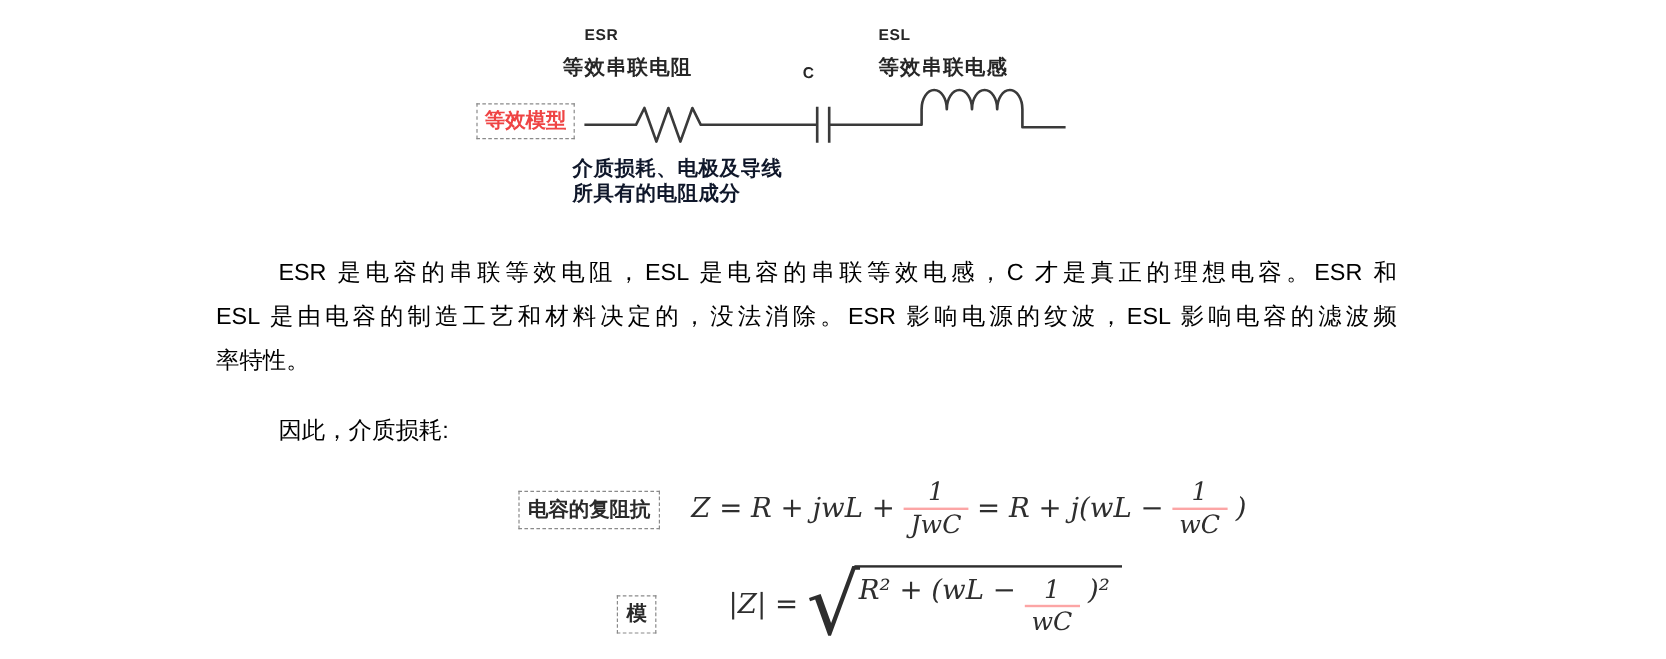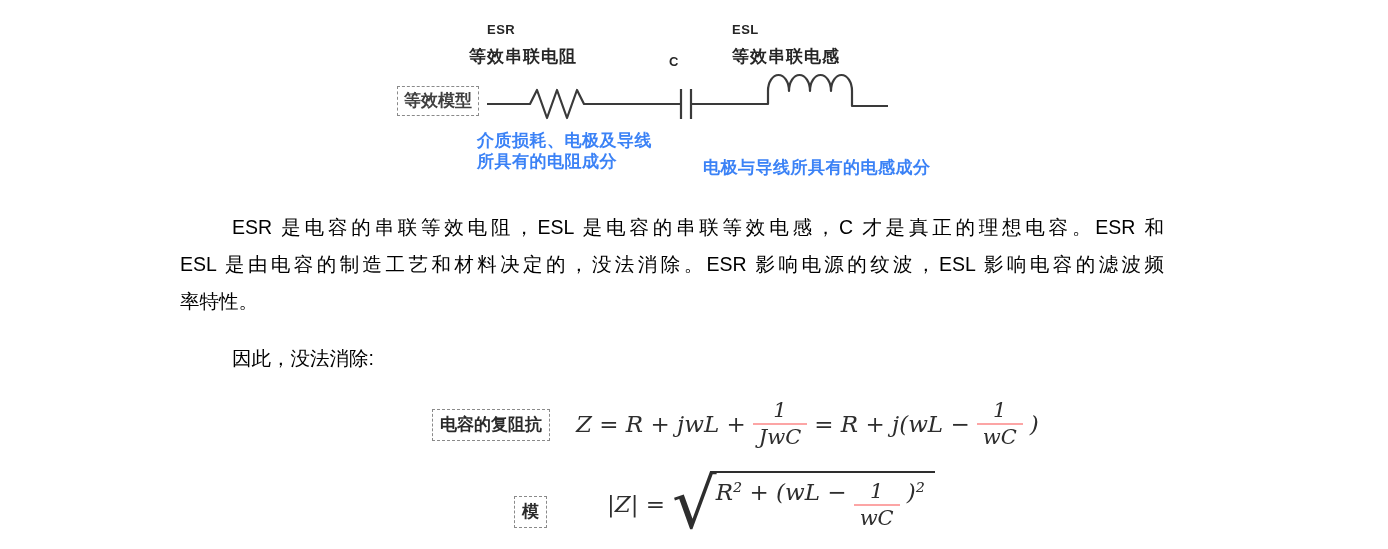--- a/index.html
+++ b/index.html
@@ -20,28 +20,28 @@
     letter-spacing:1px;
     white-space:nowrap;
   }
   .dlabel.latin{font-size:13px;letter-spacing:0.5px;}
   .dotted-box{
     border:1px dashed #8a8a8a;
     padding:2px 6px 3px 6px;
     background:#fff;
     font-weight:700;
     font-size:17px;
-    color:#404040;
+    color:#ef4444;
     white-space:nowrap;
   }
   .circuit-svg{position:absolute;left:395px;top:70px;}
   .desc{
     font-weight:700;
     font-size:17px;
-    color:#3b82f6;
+    color:#0f172a;
     line-height:21px;
     letter-spacing:0.5px;
     white-space:nowrap;
   }
   
   .para{
     position:absolute;
     left:180px;top:209px;width:984px;
     font-size:19.5px;
     line-height:37px;
@@ -142,31 +142,28 @@
 
     <path d="M286,19 V49 M296,19 V49" fill="none" stroke="#3a3a3a" stroke-width="2.2"></path>
 
     <path d="M296,34 H373 V21 A10.5,16 0 0 1 394,21 A10.5,16 0 0 1 415,21 A10.5,16 0 0 1 436,21 A10.5,16 0 0 1 457,21 V36 H493" fill="none" stroke="#3a3a3a" stroke-width="2.2" stroke-linejoin="round"></path>
   </svg>
 
   <div class="abs desc" style="left:477px;top:130px;">
     <div>介质损耗、电极及导线</div>
     <div>所具有的电阻成分</div>
   </div>
-  <div class="abs desc" style="left:703px;top:157px;">
-    <span>电极与导线所具有的电感成分</span>
-  </div>
 
   <div class="para">
     <div class="pline first">ESR 是电容的串联等效电阻，ESL 是电容的串联等效电感，C 才是真正的理想电容。ESR 和</div>
     <div class="pline">ESL 是由电容的制造工艺和材料决定的，没法消除。ESR 影响电源的纹波，ESL 影响电容的滤波频</div>
     <div class="pline last">率特性。</div>
   </div>
 
-  <div class="intro">因此，没法消除:</div>
+  <div class="intro">因此，介质损耗:</div>
 
   <div class="flabel" style="left:432px;top:409px;">
     <span>电容的复阻抗</span>
   </div>
   <div class="math" style="left:576px;top:392px;height:64px;">
     <span>Z = R + jwL +</span>
     <span class="frac">
       <span class="num">1</span>
       <span class="den">JwC</span>
     </span>

